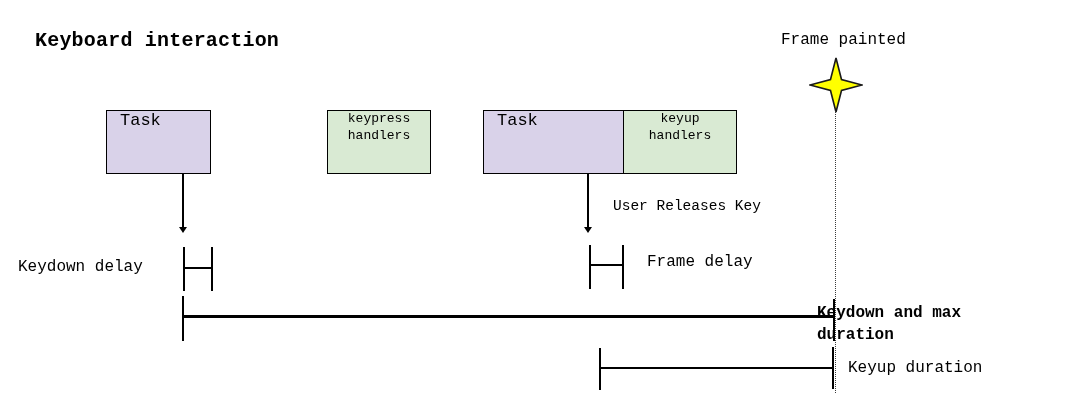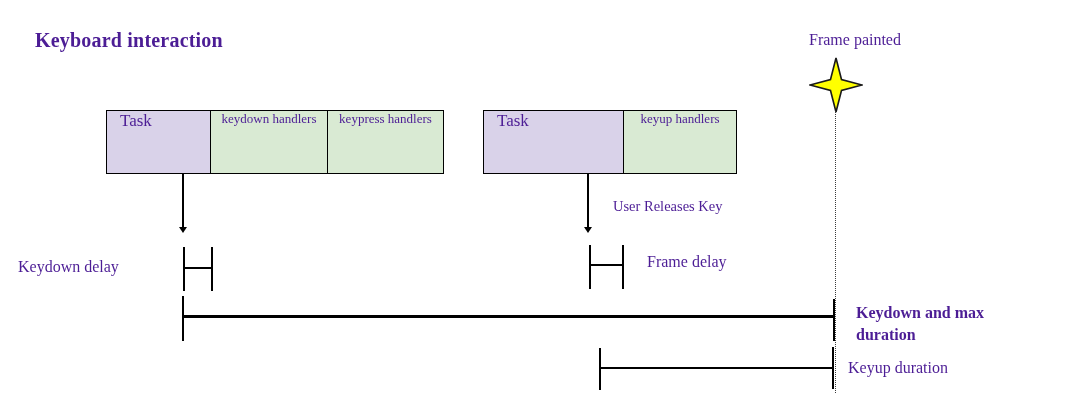--- a/index.html
+++ b/index.html
@@ -1,35 +1,35 @@
 <!DOCTYPE html>
 <html><head>
 <meta charset="utf-8">
 <style>
   html,body{margin:0;padding:0;background:#fff;}
   .canvas{
     position:relative;width:1080px;height:420px;background:#ffffff;
-    font-family:Liberation Serif, serif;color:#4c1d95;
+    font-family:Liberation Mono, monospace;color:#000000;
     overflow:hidden;
   }
   .abs{position:absolute;}
 
   
   .title{left:35px;top:29px;font-size:20px;font-weight:700;letter-spacing:.2px;}
-  .frame-label{left:781px;top:31px;font-size:16px;margin-left:28px;}
+  .frame-label{left:781px;top:31px;font-size:16px;}
 
   
   .box{position:absolute;top:110px;height:64px;box-sizing:border-box;
        border:1.4px solid #000;display:flex;align-items:flex-start;}
   .box.purple{background:#d9d2e9;padding-left:13px;font-size:17px;}
   .box.green{background:#d9ead3;justify-content:center;text-align:center;
              font-size:13px;line-height:1.3;padding:0 10px;}
   .t1{left:106px;width:105px;}
   .h1{left:210px;width:118px;}
-  .h2{left:327px;width:117px;}
+  .h2{left:327px;width:104px;}
   .t2{left:483px;width:141px;}
   .h3{left:623px;width:114px;}
 
   
   .vline{position:absolute;width:1.6px;background:#000;}
   .hline{position:absolute;height:1.6px;background:#000;}
   .arrowhead{position:absolute;width:0;height:0;
     border-left:4px solid transparent;border-right:4px solid transparent;
     border-top:6px solid #000;}
 
@@ -46,21 +46,21 @@
   .ib2-l{left:589px;top:245px;height:44px;}
   .ib2-r{left:622px;top:245px;height:44px;}
   .ib2-c{left:589px;top:264px;width:34px;}
 
   
   .lab{position:absolute;font-size:16px;}
   .user-press{left:45px;top:198px;font-size:14.5px;}
   .user-release{left:613px;top:198px;font-size:14.5px;text-align:right;}
   .kd-delay{left:18px;top:258px;text-align:center;}
   .ku-delay{left:647px;top:253px;}
-  .kd-dur{left:856px;top:302px;width:178px;font-weight:700;line-height:22px;}
+  .kd-dur{left:817px;top:302px;width:178px;font-weight:700;line-height:22px;}
   .ku-dur{left:848px;top:359px;}
 
   
   .kdline{left:183px;top:315px;width:652px;height:3px;}
   .kdtick-l{left:182px;top:296px;height:45px;width:2px;}
   .kdtick-r{left:833px;top:299px;height:42px;width:2px;}
   .kuline{left:600px;top:367px;width:233px;}
   .kutick-l{left:599px;top:348px;height:42px;}
   .kutick-r{left:832px;top:347px;height:42px;}
 
@@ -77,23 +77,20 @@
   <div class="abs title">Keyboard interaction</div>
 
   <div class="abs frame-label">Frame painted</div>
   <svg class="star" viewBox="0 0 54 56">
     <polygon points="27,1 32.5,22.5 53,28 32.5,33.5 27,55 21.5,33.5 1,28 21.5,22.5" fill="#ffff00" stroke="#1a1a1a" stroke-width="1.6"></polygon>
   </svg>
   <div class="dotted"></div>
 
   <div class="box purple t1">
     <span>Task</span>
-  </div>
-  <div class="box green h1">
-    <span>keydown handlers</span>
   </div>
   <div class="box green h2">
     <span>keypress handlers</span>
   </div>
 
   <div class="box purple t2">
     <span>Task</span>
   </div>
   <div class="box green h3">
     <span>keyup handlers</span>

